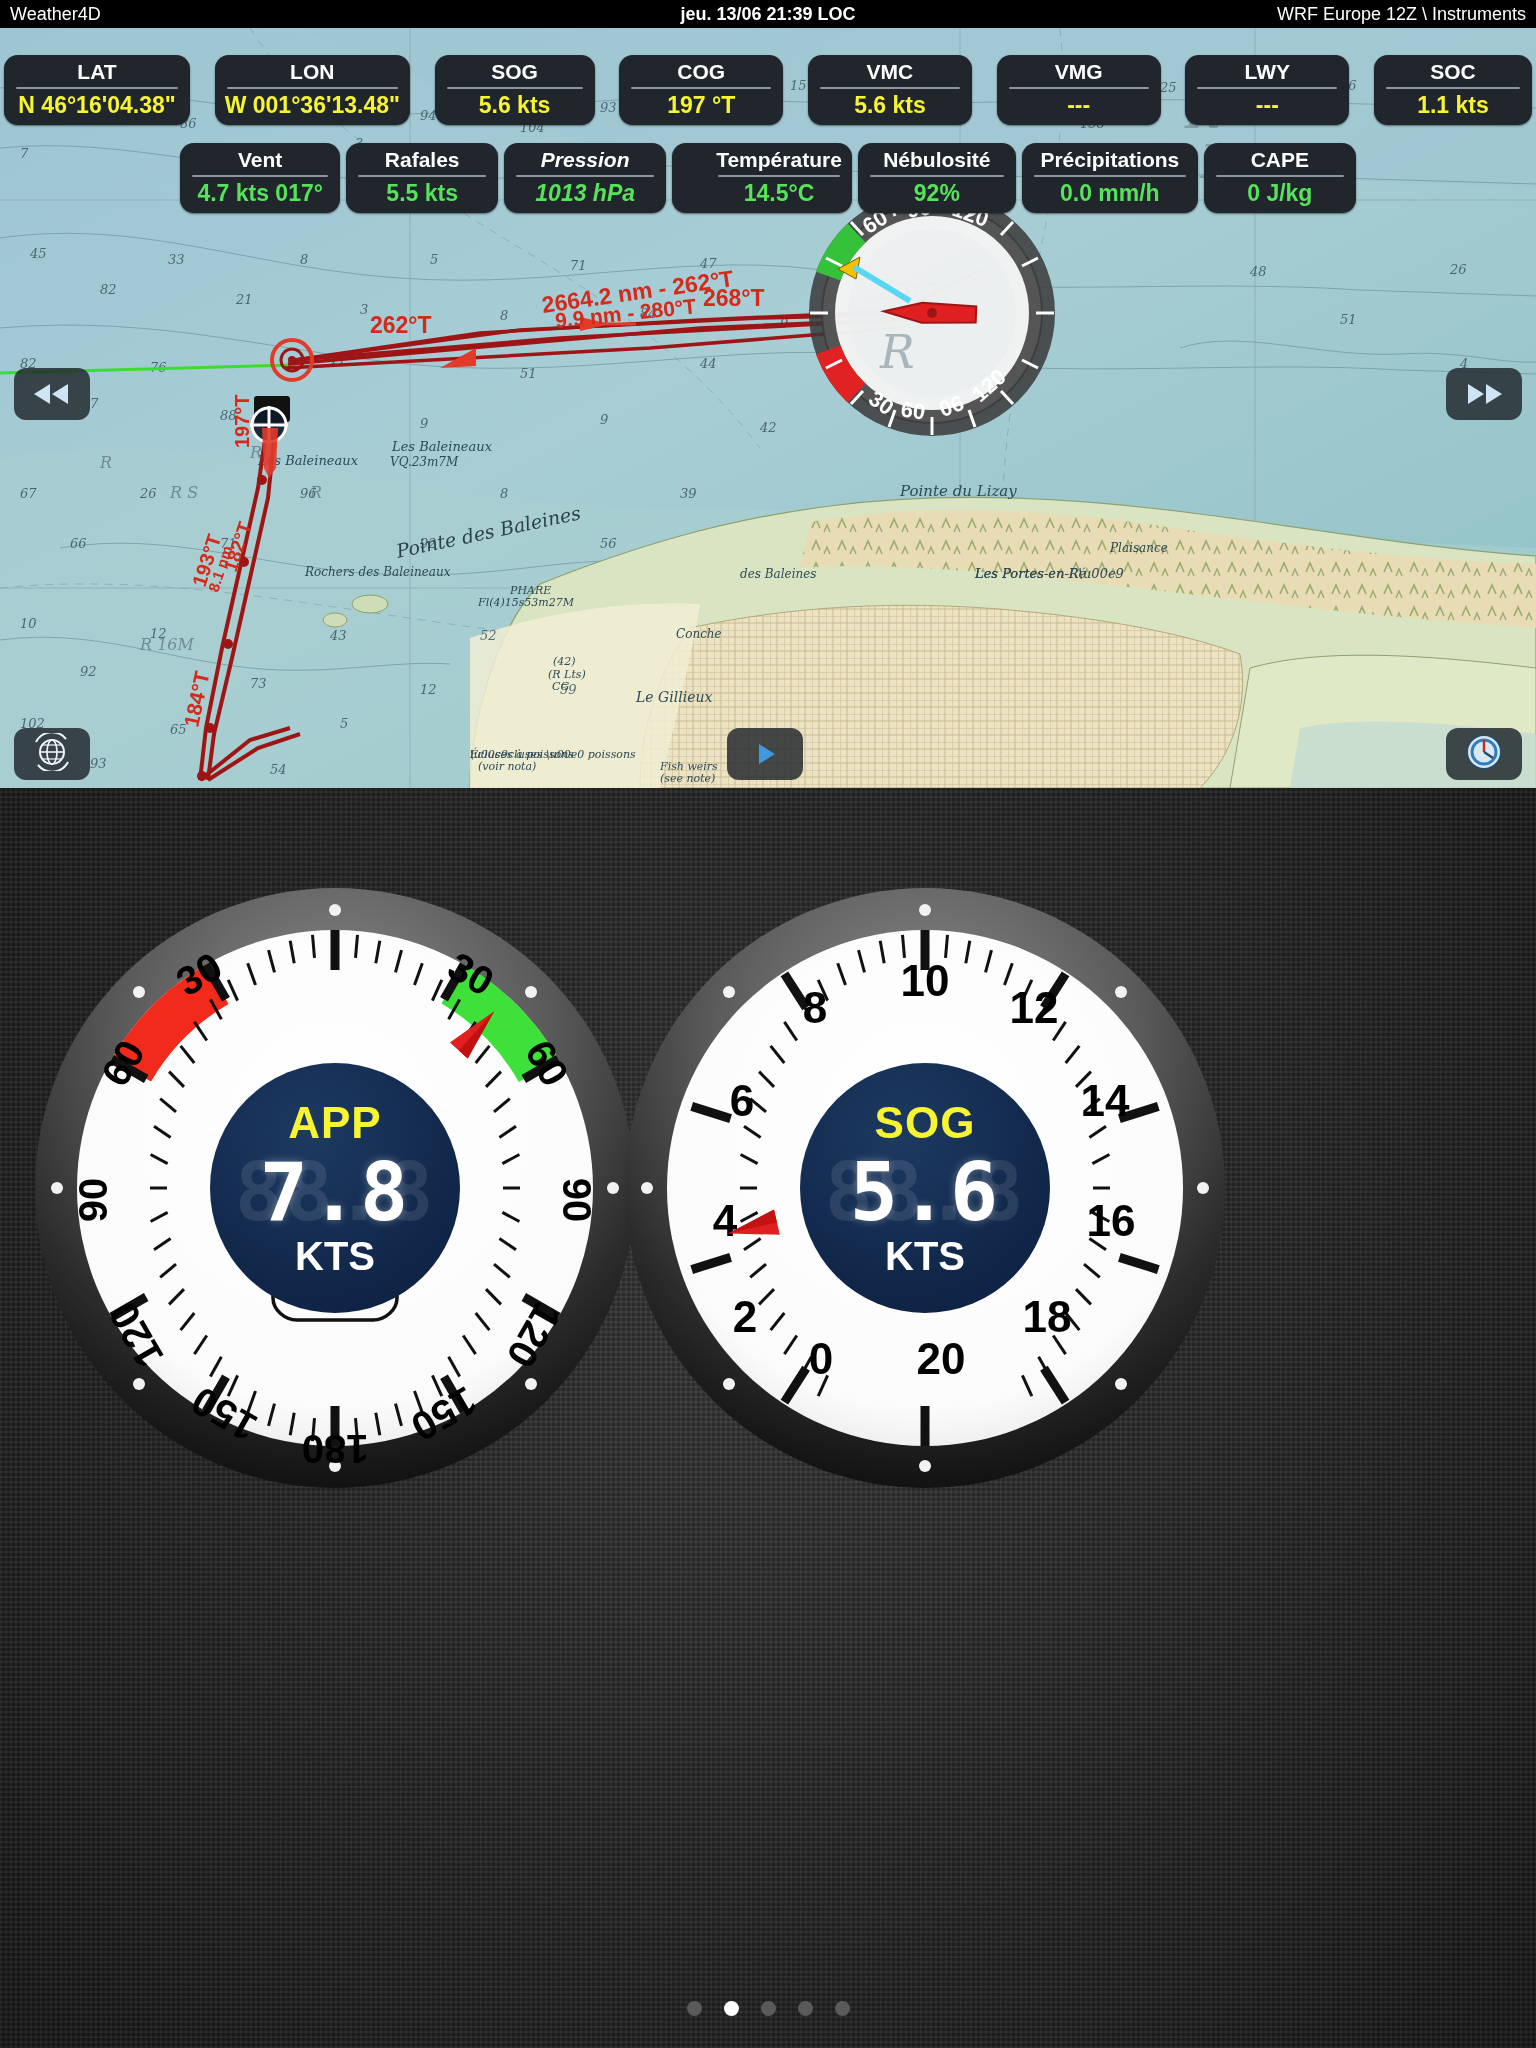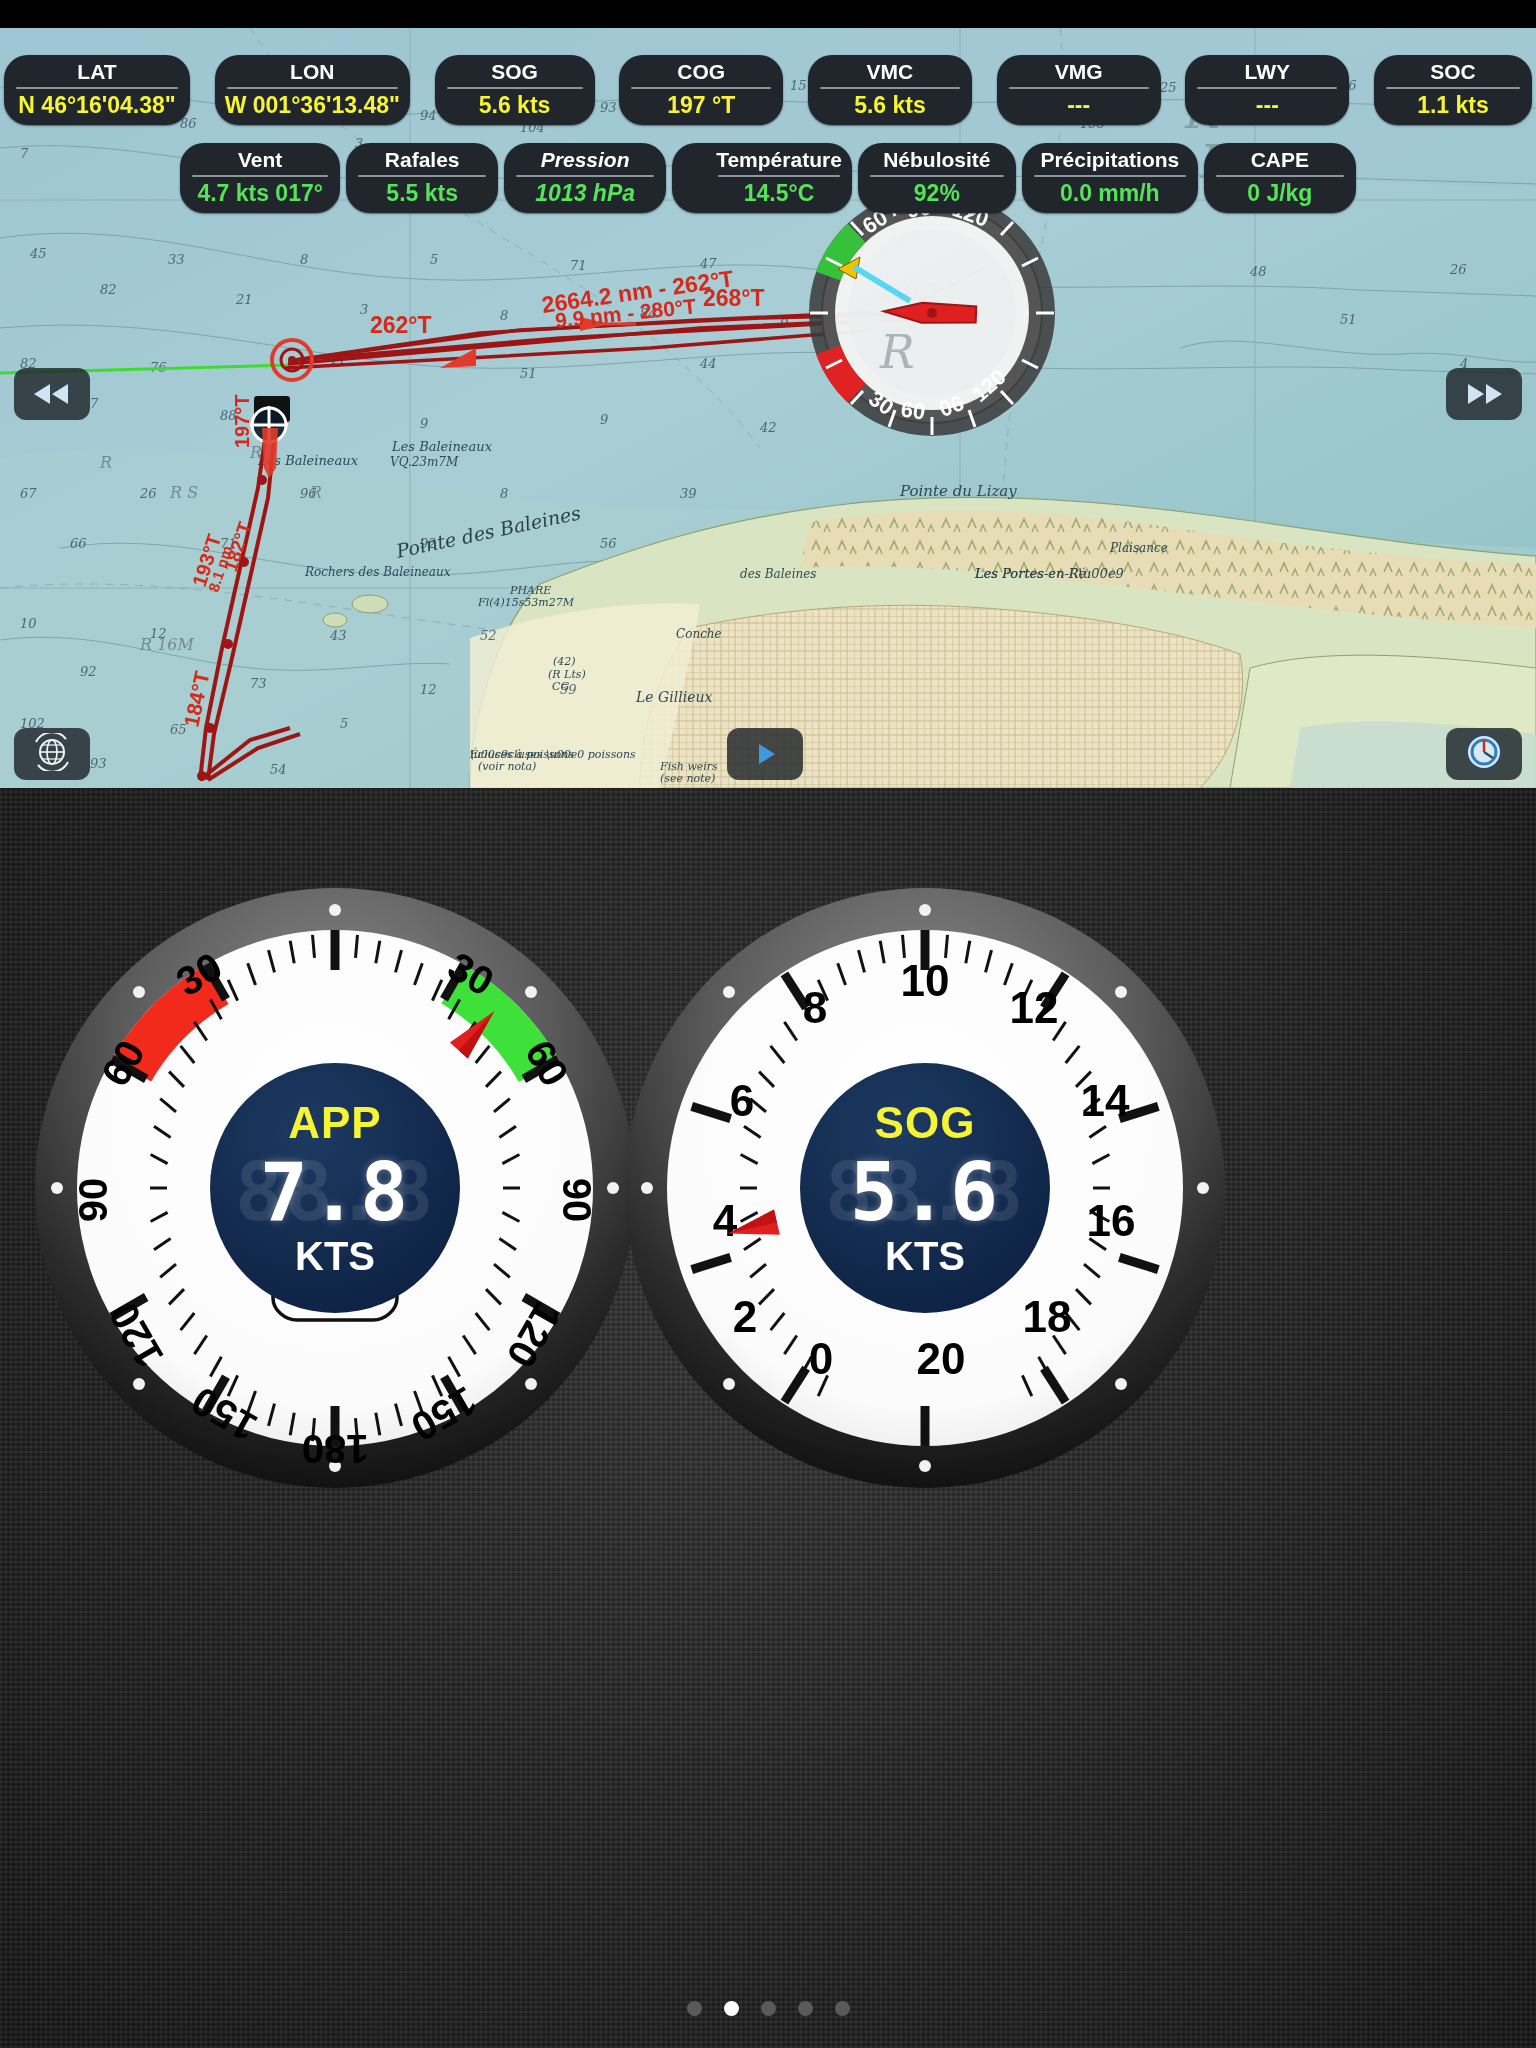--- a/index.html
+++ b/index.html
@@ -28,21 +28,21 @@
     background:#a8c8d2;
   }
   .map-svg { position:absolute; left:0; top:0; }
 
   
   .pillrow { position:absolute; display:flex; z-index:40; }
   .pillrow.row1 { left:0px; top:27px; width:1536px; justify-content:space-between; padding:0 4px; }
   .pillrow.row2 { left:0px; top:115px; width:1536px; justify-content:center; gap:6px; }
   .pill {
     background:#20262b;
-    border-radius:24px;
+    border-radius:14px;
     padding:5px 10px 7px 10px;
     text-align:center;
     min-width:150px;
     box-shadow:0 1px 2px rgba(0,0,0,.5);
   }
   .pill .plabel {
     color:#ffffff; font-size:21px; font-weight:bold; line-height:24px;
     padding-bottom:3px;
     white-space:nowrap;
   }
@@ -102,20 +102,25 @@
     display:flex; justify-content:center; gap:22px;
   }
   .pagedots .dot { width:15px; height:15px; border-radius:50%; background:#5a5a5a; }
   .pagedots .dot.active { background:#ffffff; }
 </style>
 </head>
 <body>
 
 <div id="app">
 
+  <div class="statusbar">
+    <div class="sb-left">Weather4D</div>
+    <div class="sb-center">jeu. 13/06 21:39 LOC</div>
+    <div class="sb-right">WRF Europe 12Z \ Instruments</div>
+  </div>
 
   <div class="maparea">
 
     <svg class="map-svg" width="1536" height="760" viewBox="0 0 1536 760">
       <defs>
         <linearGradient id="seaGrad" x1="0" y1="0" x2="1" y2="1">
           <stop offset="0%" stop-color="#9dc6d2"></stop>
           <stop offset="45%" stop-color="#a8cdd5"></stop>
           <stop offset="100%" stop-color="#8fc2c4"></stop>
         </linearGradient>

